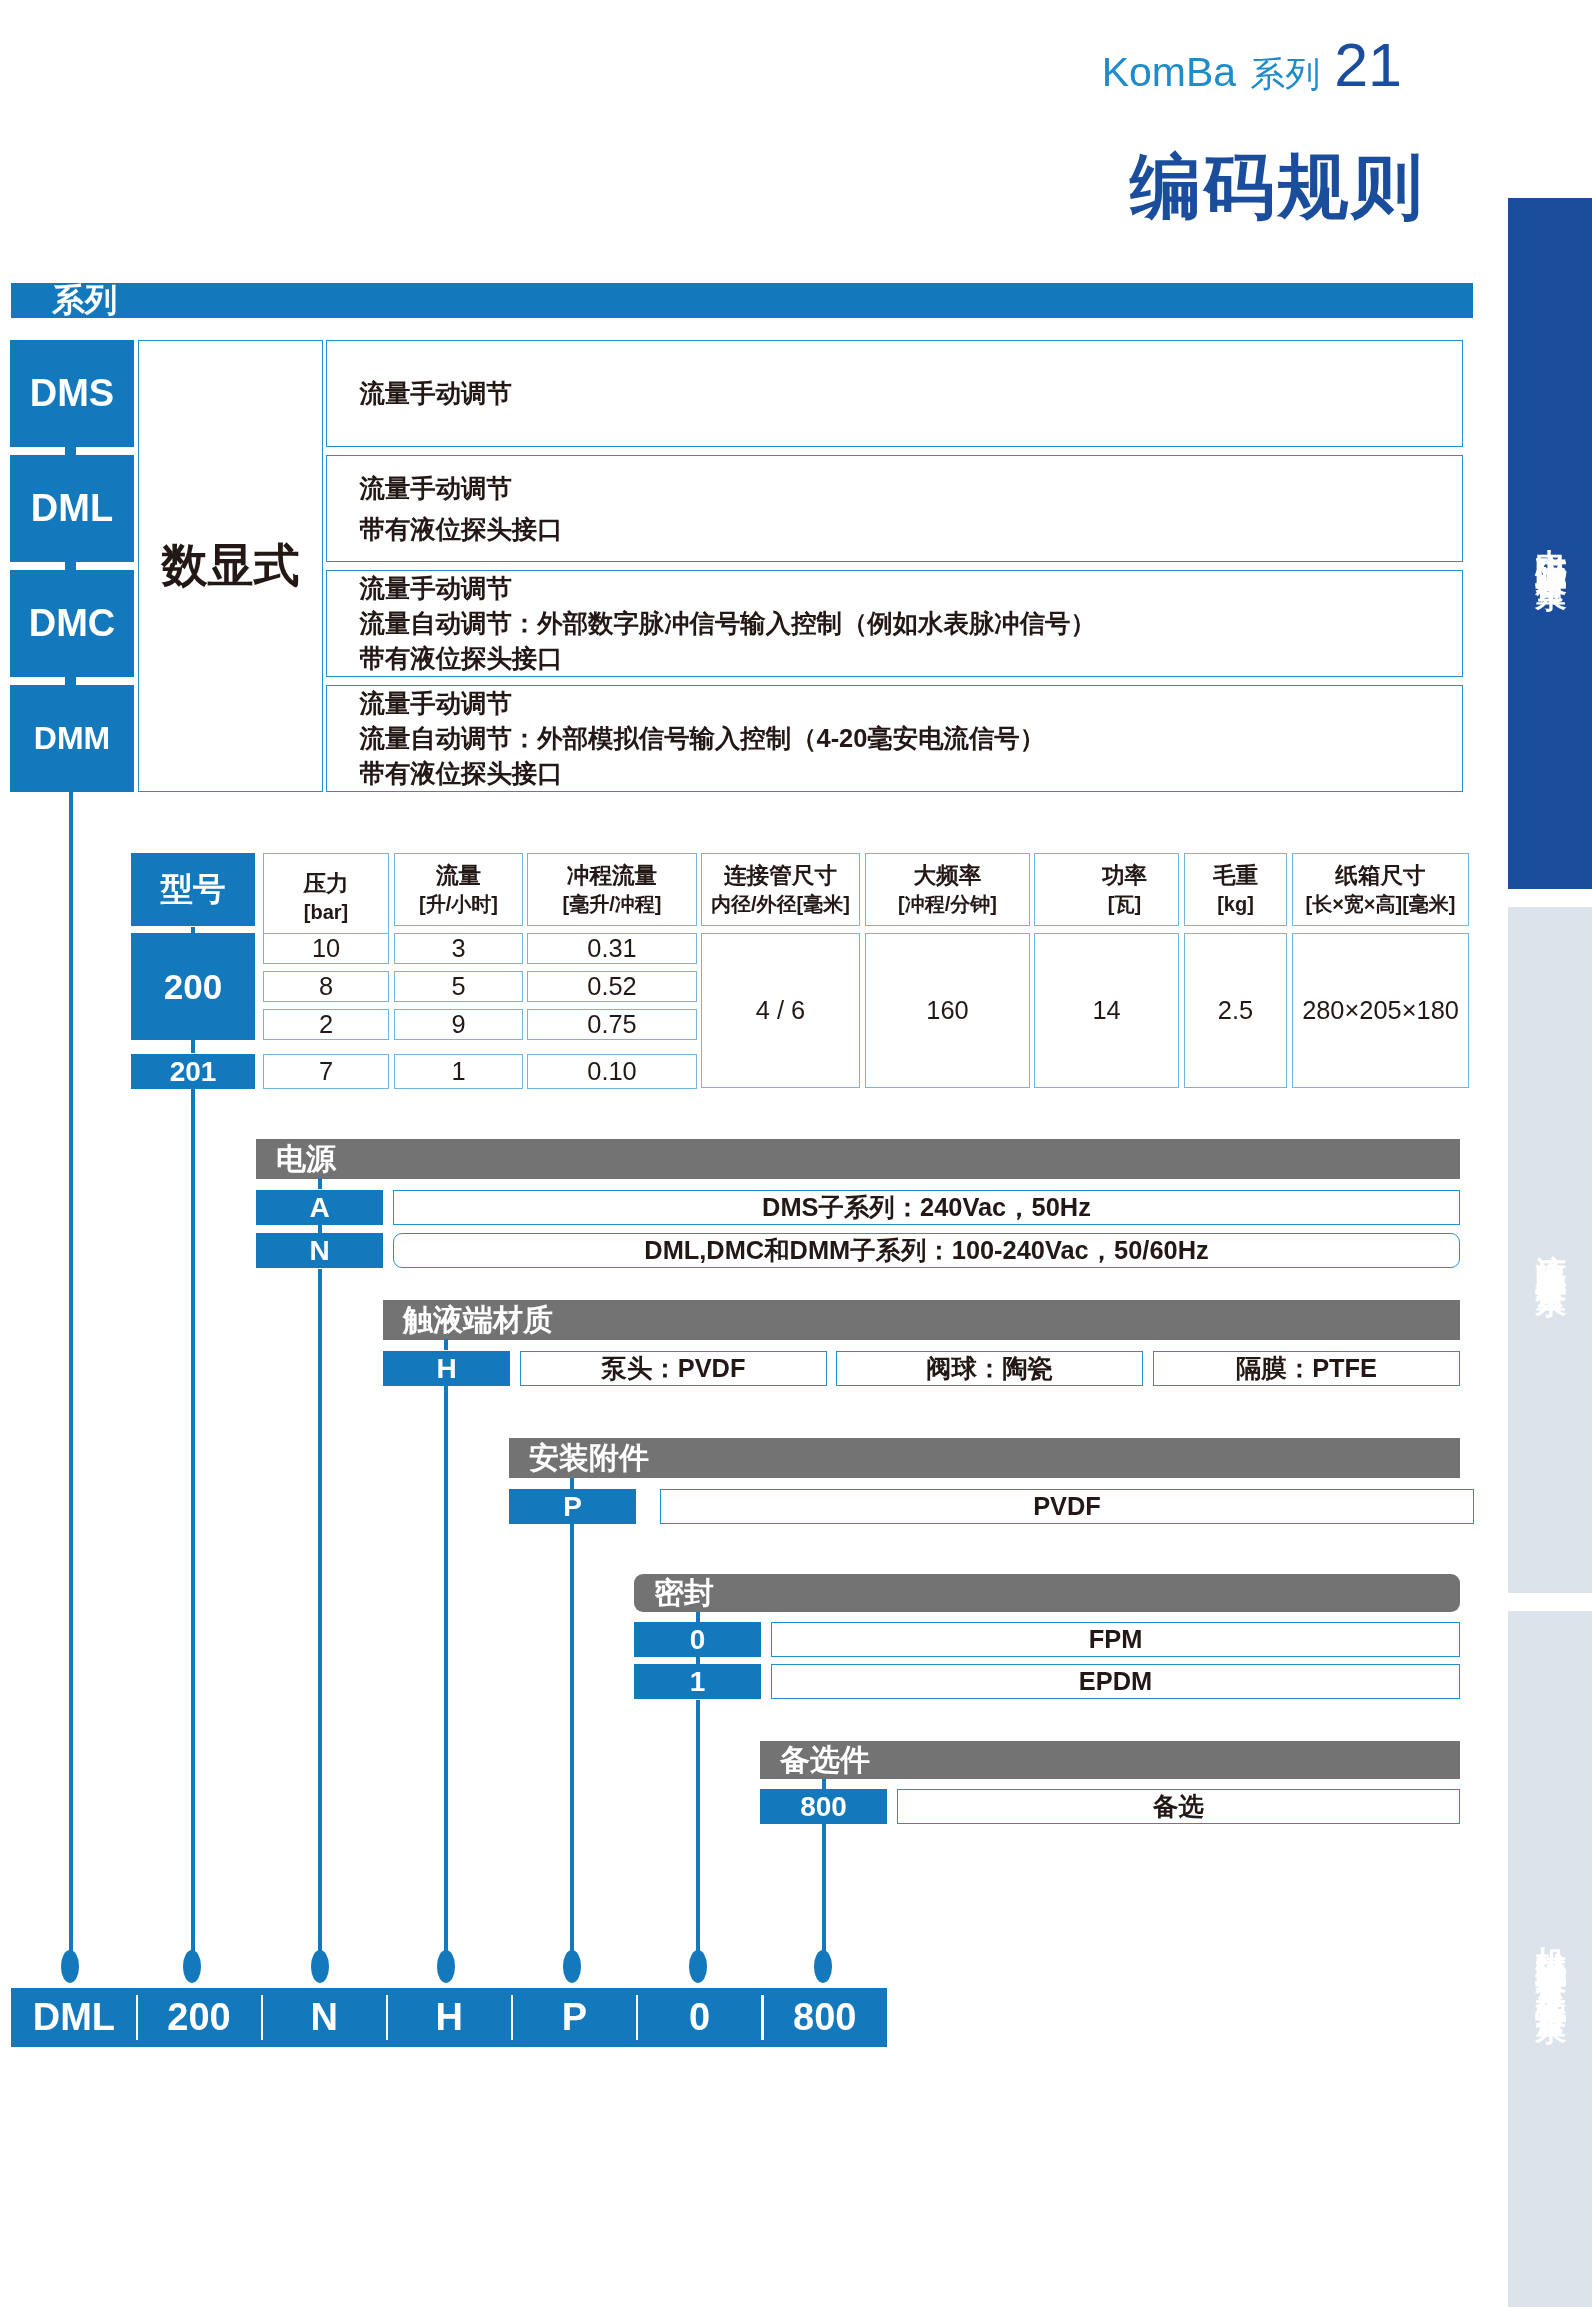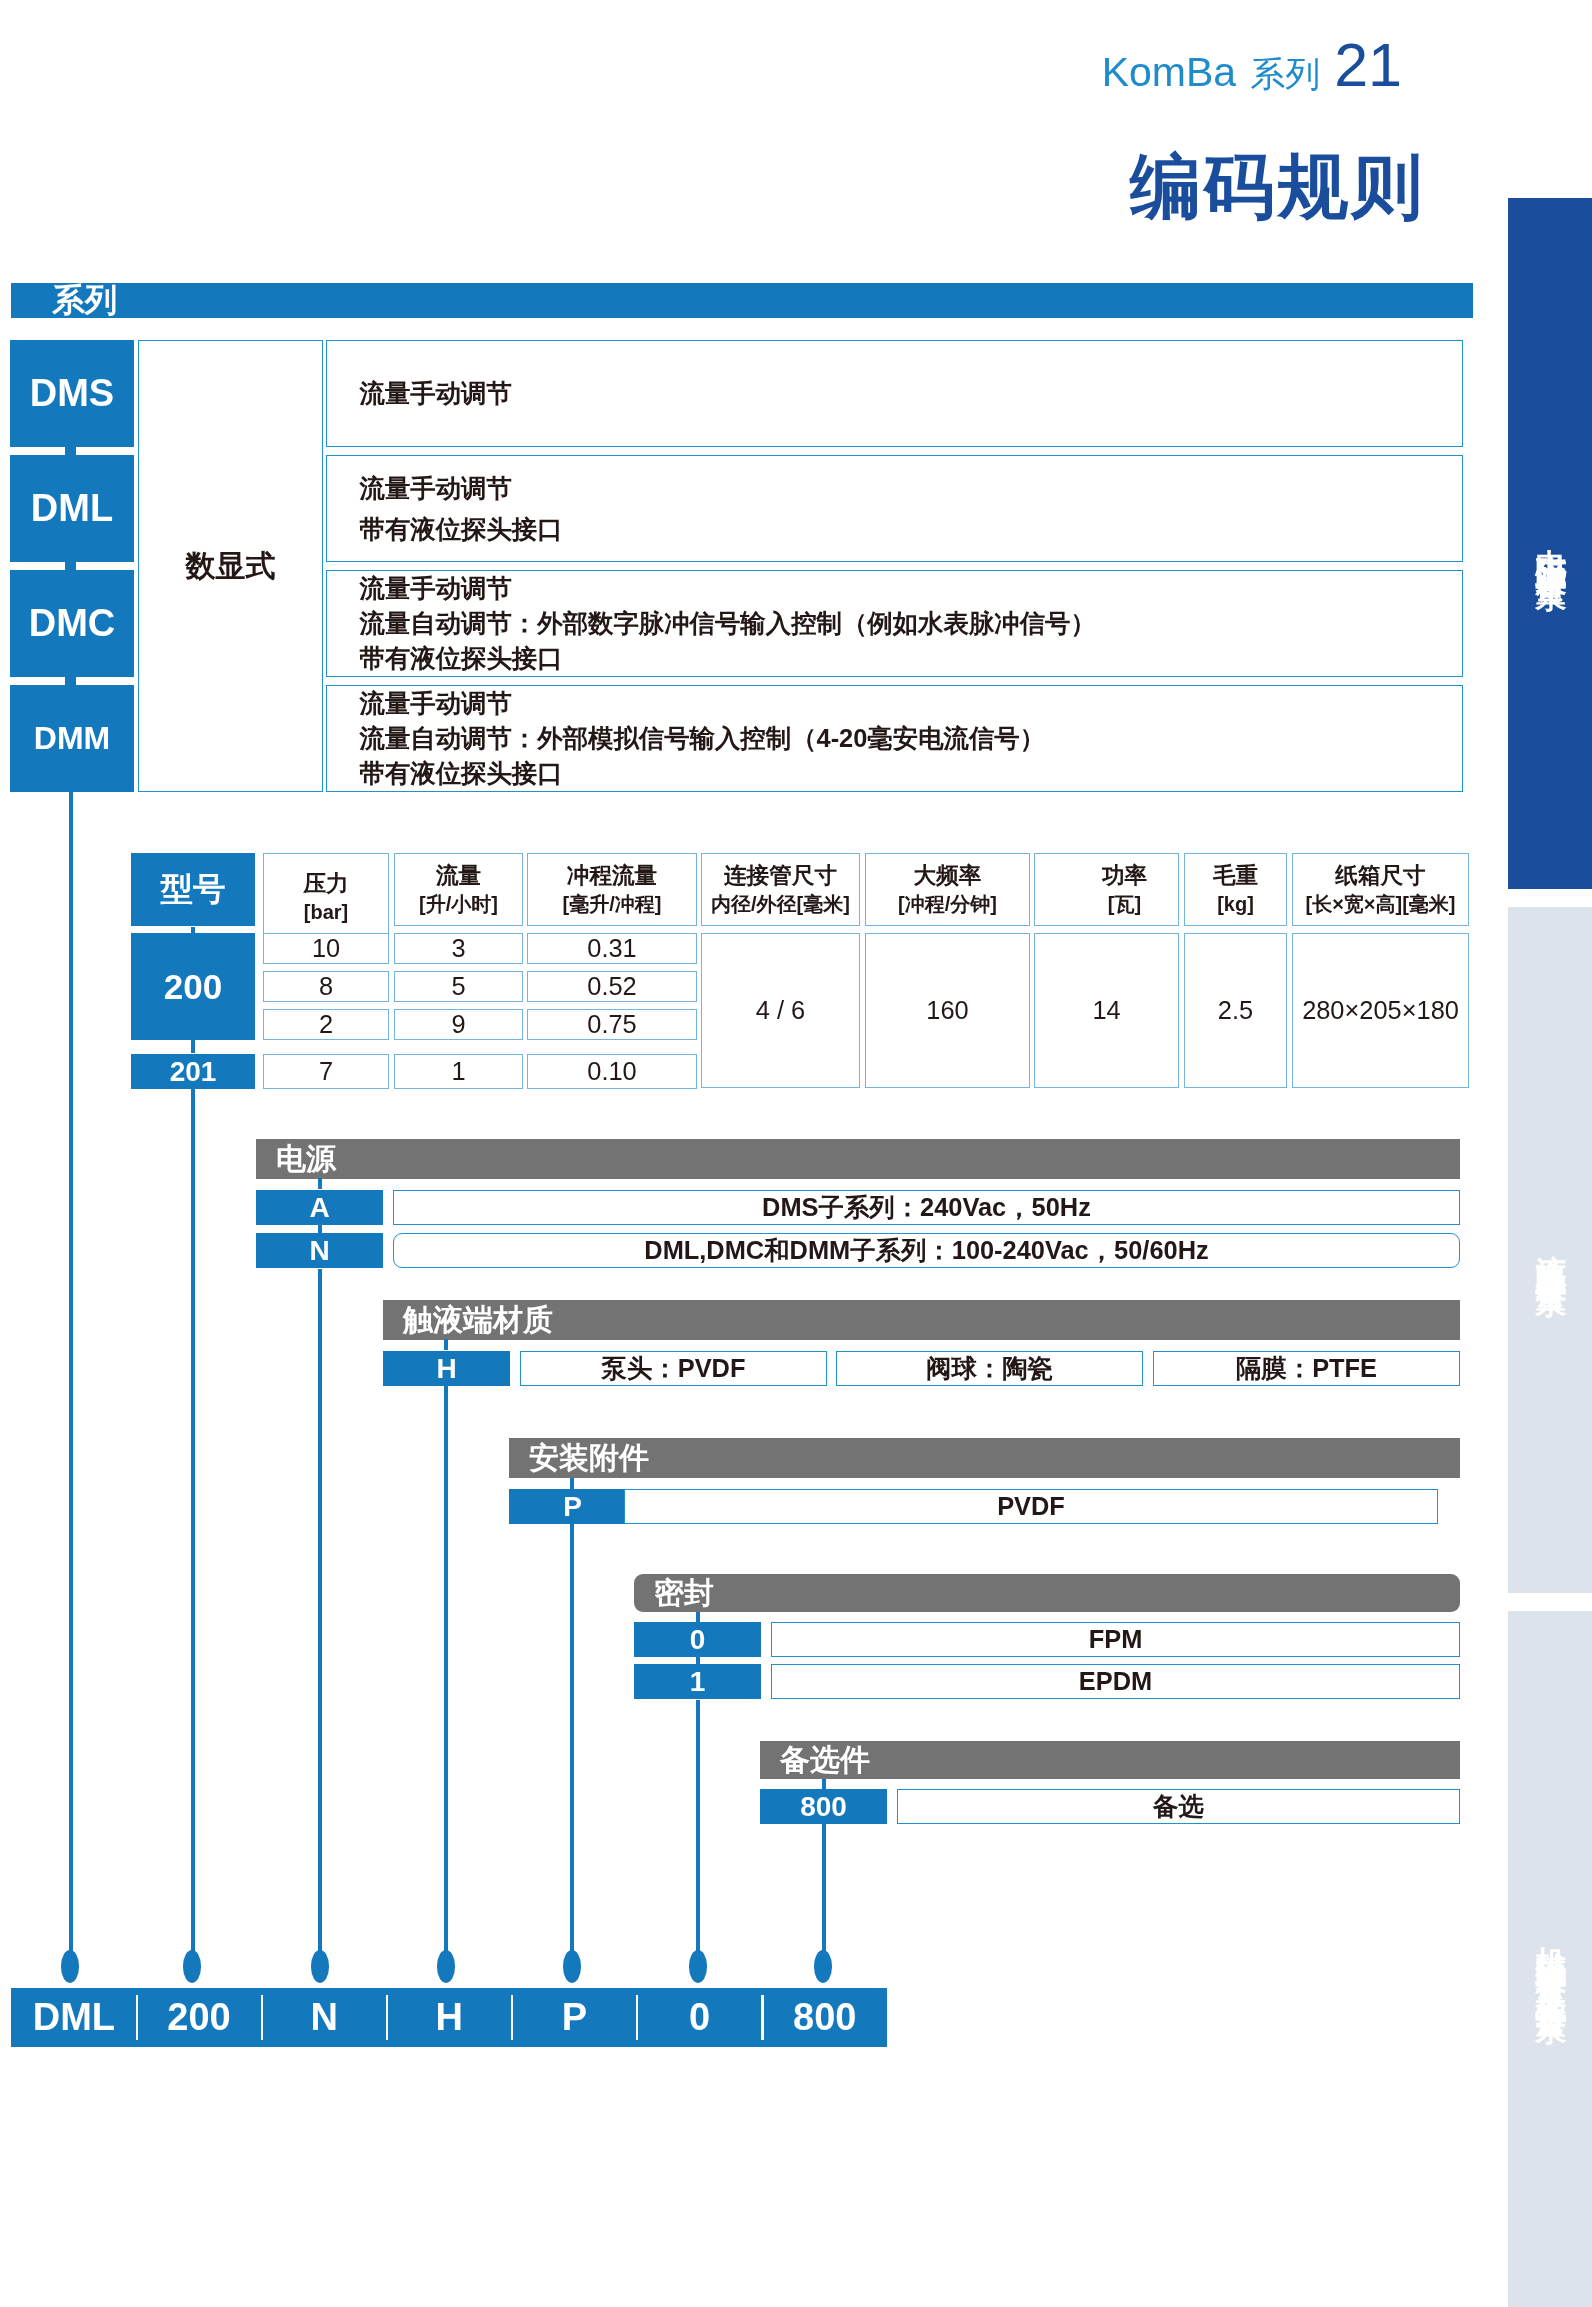--- a/index.html
+++ b/index.html
@@ -44,21 +44,21 @@
   <div class="abs key" style="left:10px;top:340px;width:124px;height:107px;font-size:38px;">DMS</div>
   <div class="abs key" style="left:10px;top:455px;width:124px;height:107px;font-size:38px;">DML</div>
   <div class="abs key" style="left:10px;top:570px;width:124px;height:107px;font-size:38px;">DMC</div>
   <div class="abs key" style="left:10px;top:685px;width:124px;height:107px;font-size:32px;">DMM</div>
 
   <div class="abs line" style="left:65px;top:445px;width:11.3px;height:11.3px;"></div>
   <div class="abs line" style="left:65px;top:560px;width:11.3px;height:11.3px;"></div>
   <div class="abs line" style="left:65px;top:675px;width:11.3px;height:11.3px;"></div>
 
   <div class="abs wbox flexc" style="left:138px;top:340px;width:185px;height:452px;">
-    <span style="font-weight:bold;font-size:30px;">数显式</span>
+    <span style="font-weight:bold;font-size:46px;">数显式</span>
   </div>
 
   <div class="abs desc" style="left:326px;top:340px;width:1137px;height:107px;">
     <div>流量手动调节</div>
   </div>
   <div class="abs desc" style="left:326px;top:455px;width:1137px;height:107px;line-height:41px;">
     <div>流量手动调节</div>
     <div>带有液位探头接口</div>
   </div>
   <div class="abs desc" style="left:326px;top:570px;width:1137px;height:107px;">
@@ -143,21 +143,21 @@
   </div>
   <div class="abs key" style="left:383px;top:1351px;width:127px;height:35px;font-size:28px;">H</div>
   <div class="abs tcell val" style="left:520px;top:1351px;width:307px;height:35px;border-color:#2191D0;">泵头：PVDF</div>
   <div class="abs tcell val" style="left:836px;top:1351px;width:307px;height:35px;border-color:#2191D0;">阀球：陶瓷</div>
   <div class="abs tcell val" style="left:1153px;top:1351px;width:307px;height:35px;border-color:#2191D0;">隔膜：PTFE</div>
 
   <div class="abs secbar" style="left:509px;top:1438px;width:951px;height:40px;">
     <span>安装附件</span>
   </div>
   <div class="abs key" style="left:509px;top:1489px;width:127px;height:35px;font-size:28px;">P</div>
-  <div class="abs tcell val" style="left:624px;top:1489px;width:814px;height:35px;border-color:#2191D0;">PVDF</div>
+  <div class="abs tcell val" style="left:660px;top:1489px;width:814px;height:35px;border-color:#2191D0;">PVDF</div>
 
   <div class="abs secbar" style="left:634px;top:1574px;width:826px;height:38px;border-radius:9px;">
     <span>密封</span>
   </div>
   <div class="abs key" style="left:634px;top:1622px;width:127px;height:35px;font-size:28px;">0</div>
   <div class="abs tcell val" style="left:771px;top:1622px;width:689px;height:35px;border-color:#2191D0;">FPM</div>
   <div class="abs key" style="left:634px;top:1664px;width:127px;height:35px;font-size:28px;">1</div>
   <div class="abs secbar" style="left:760px;top:1741px;width:700px;height:38px;">
     <span>备选件</span>
   </div>

